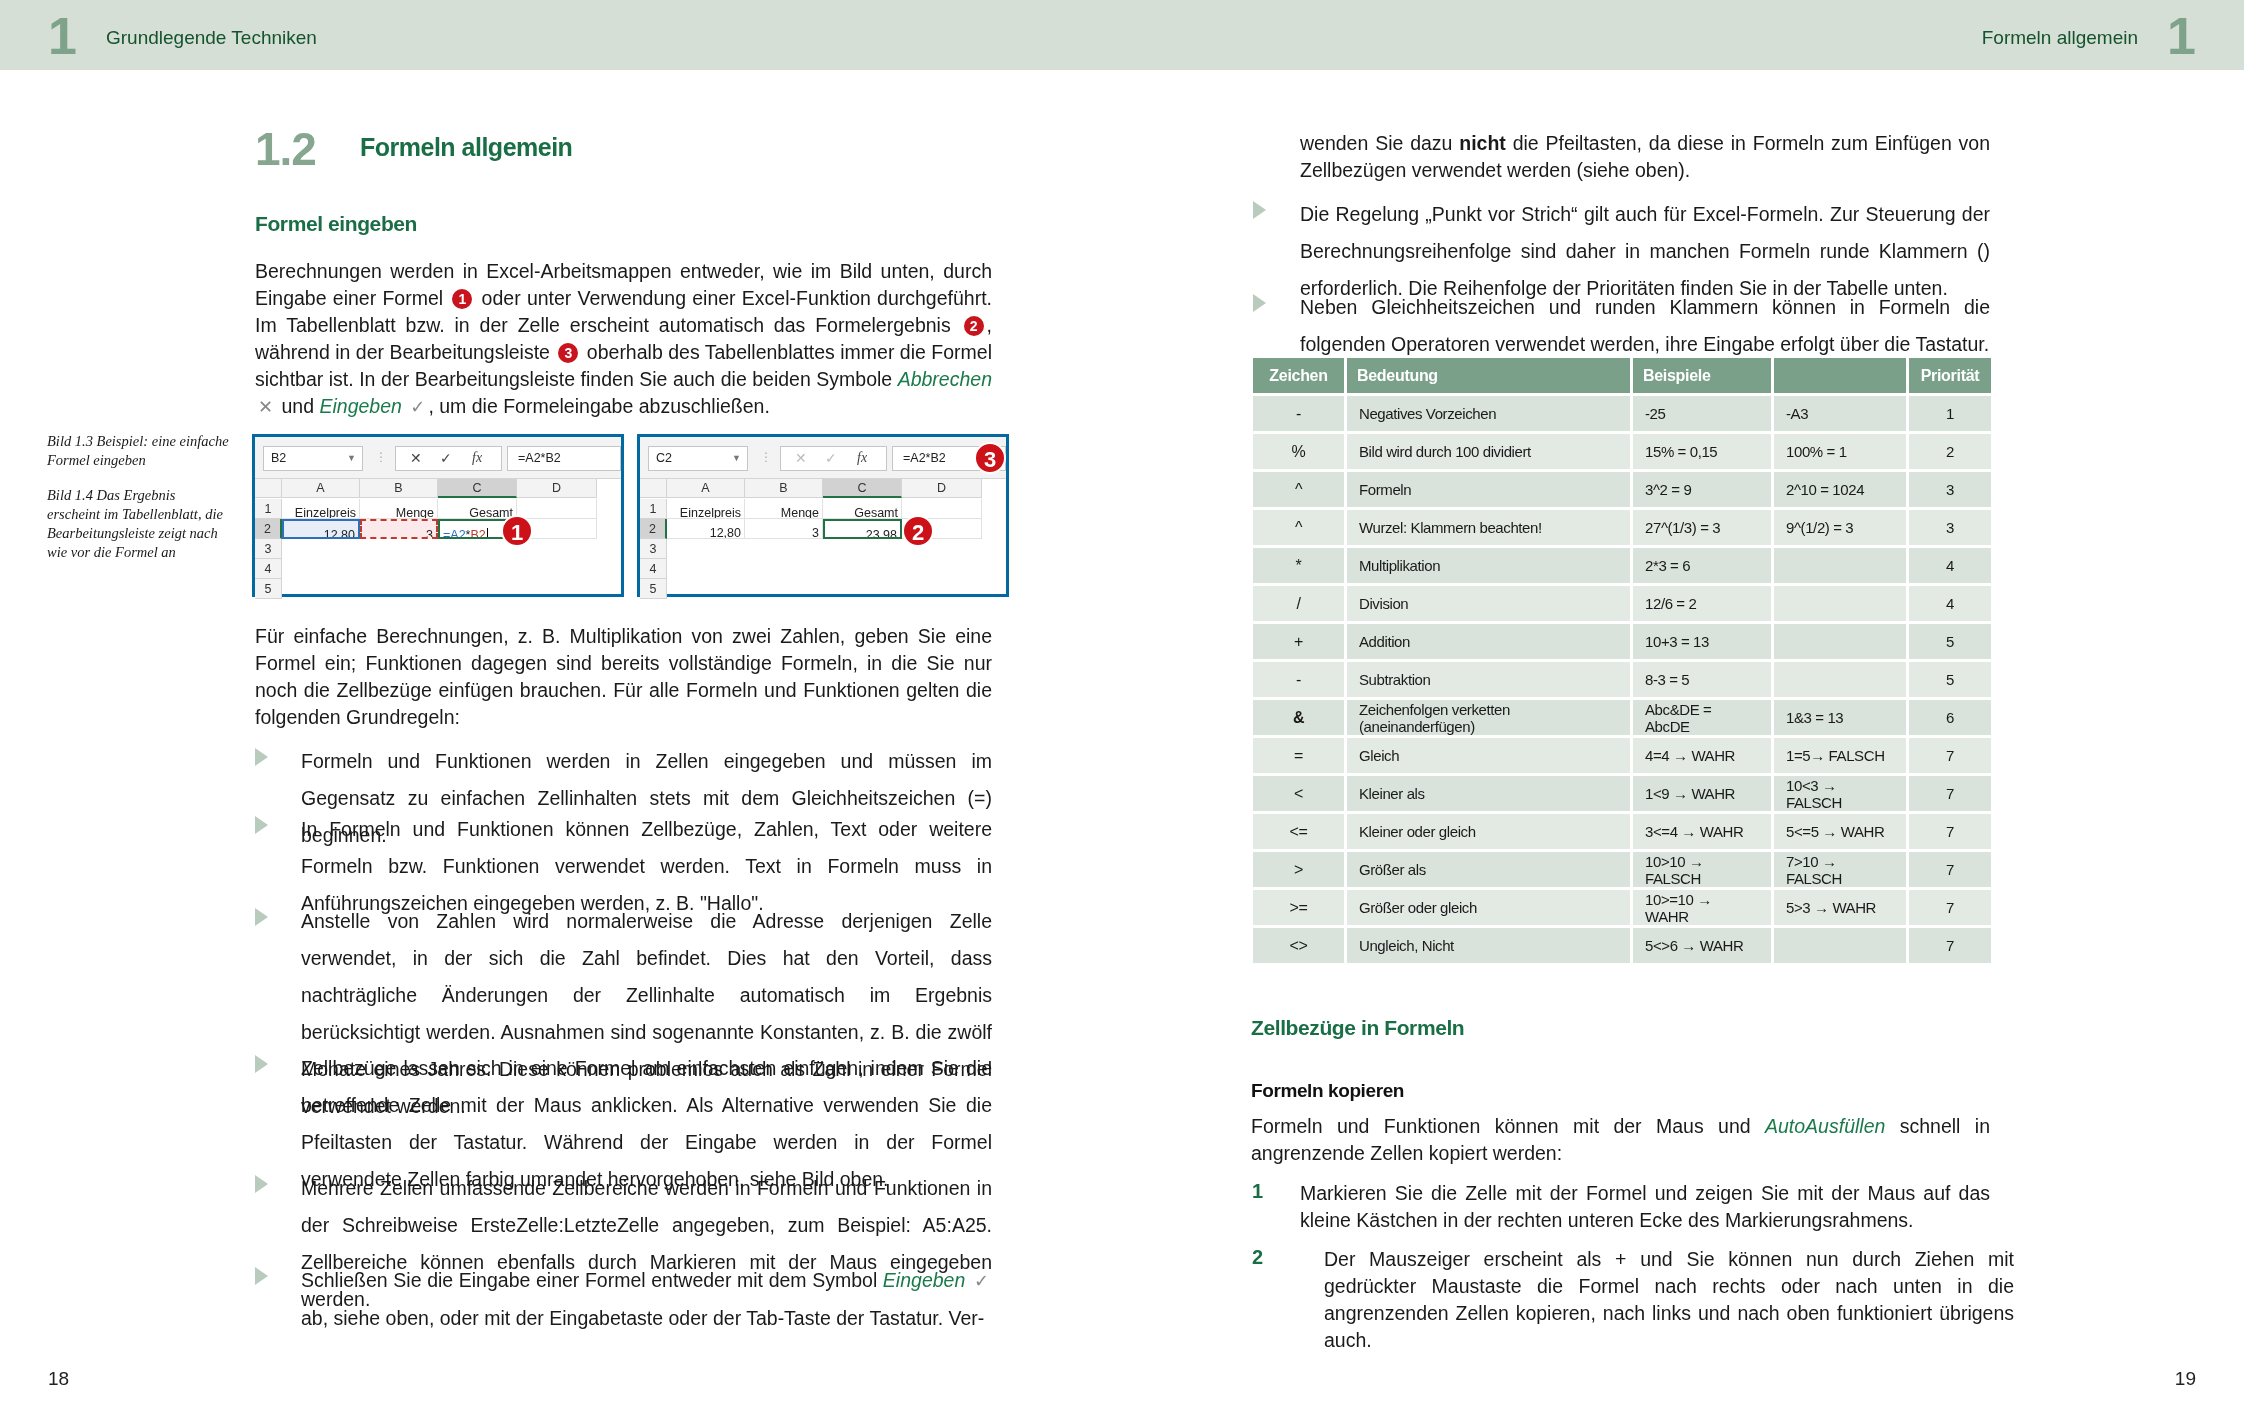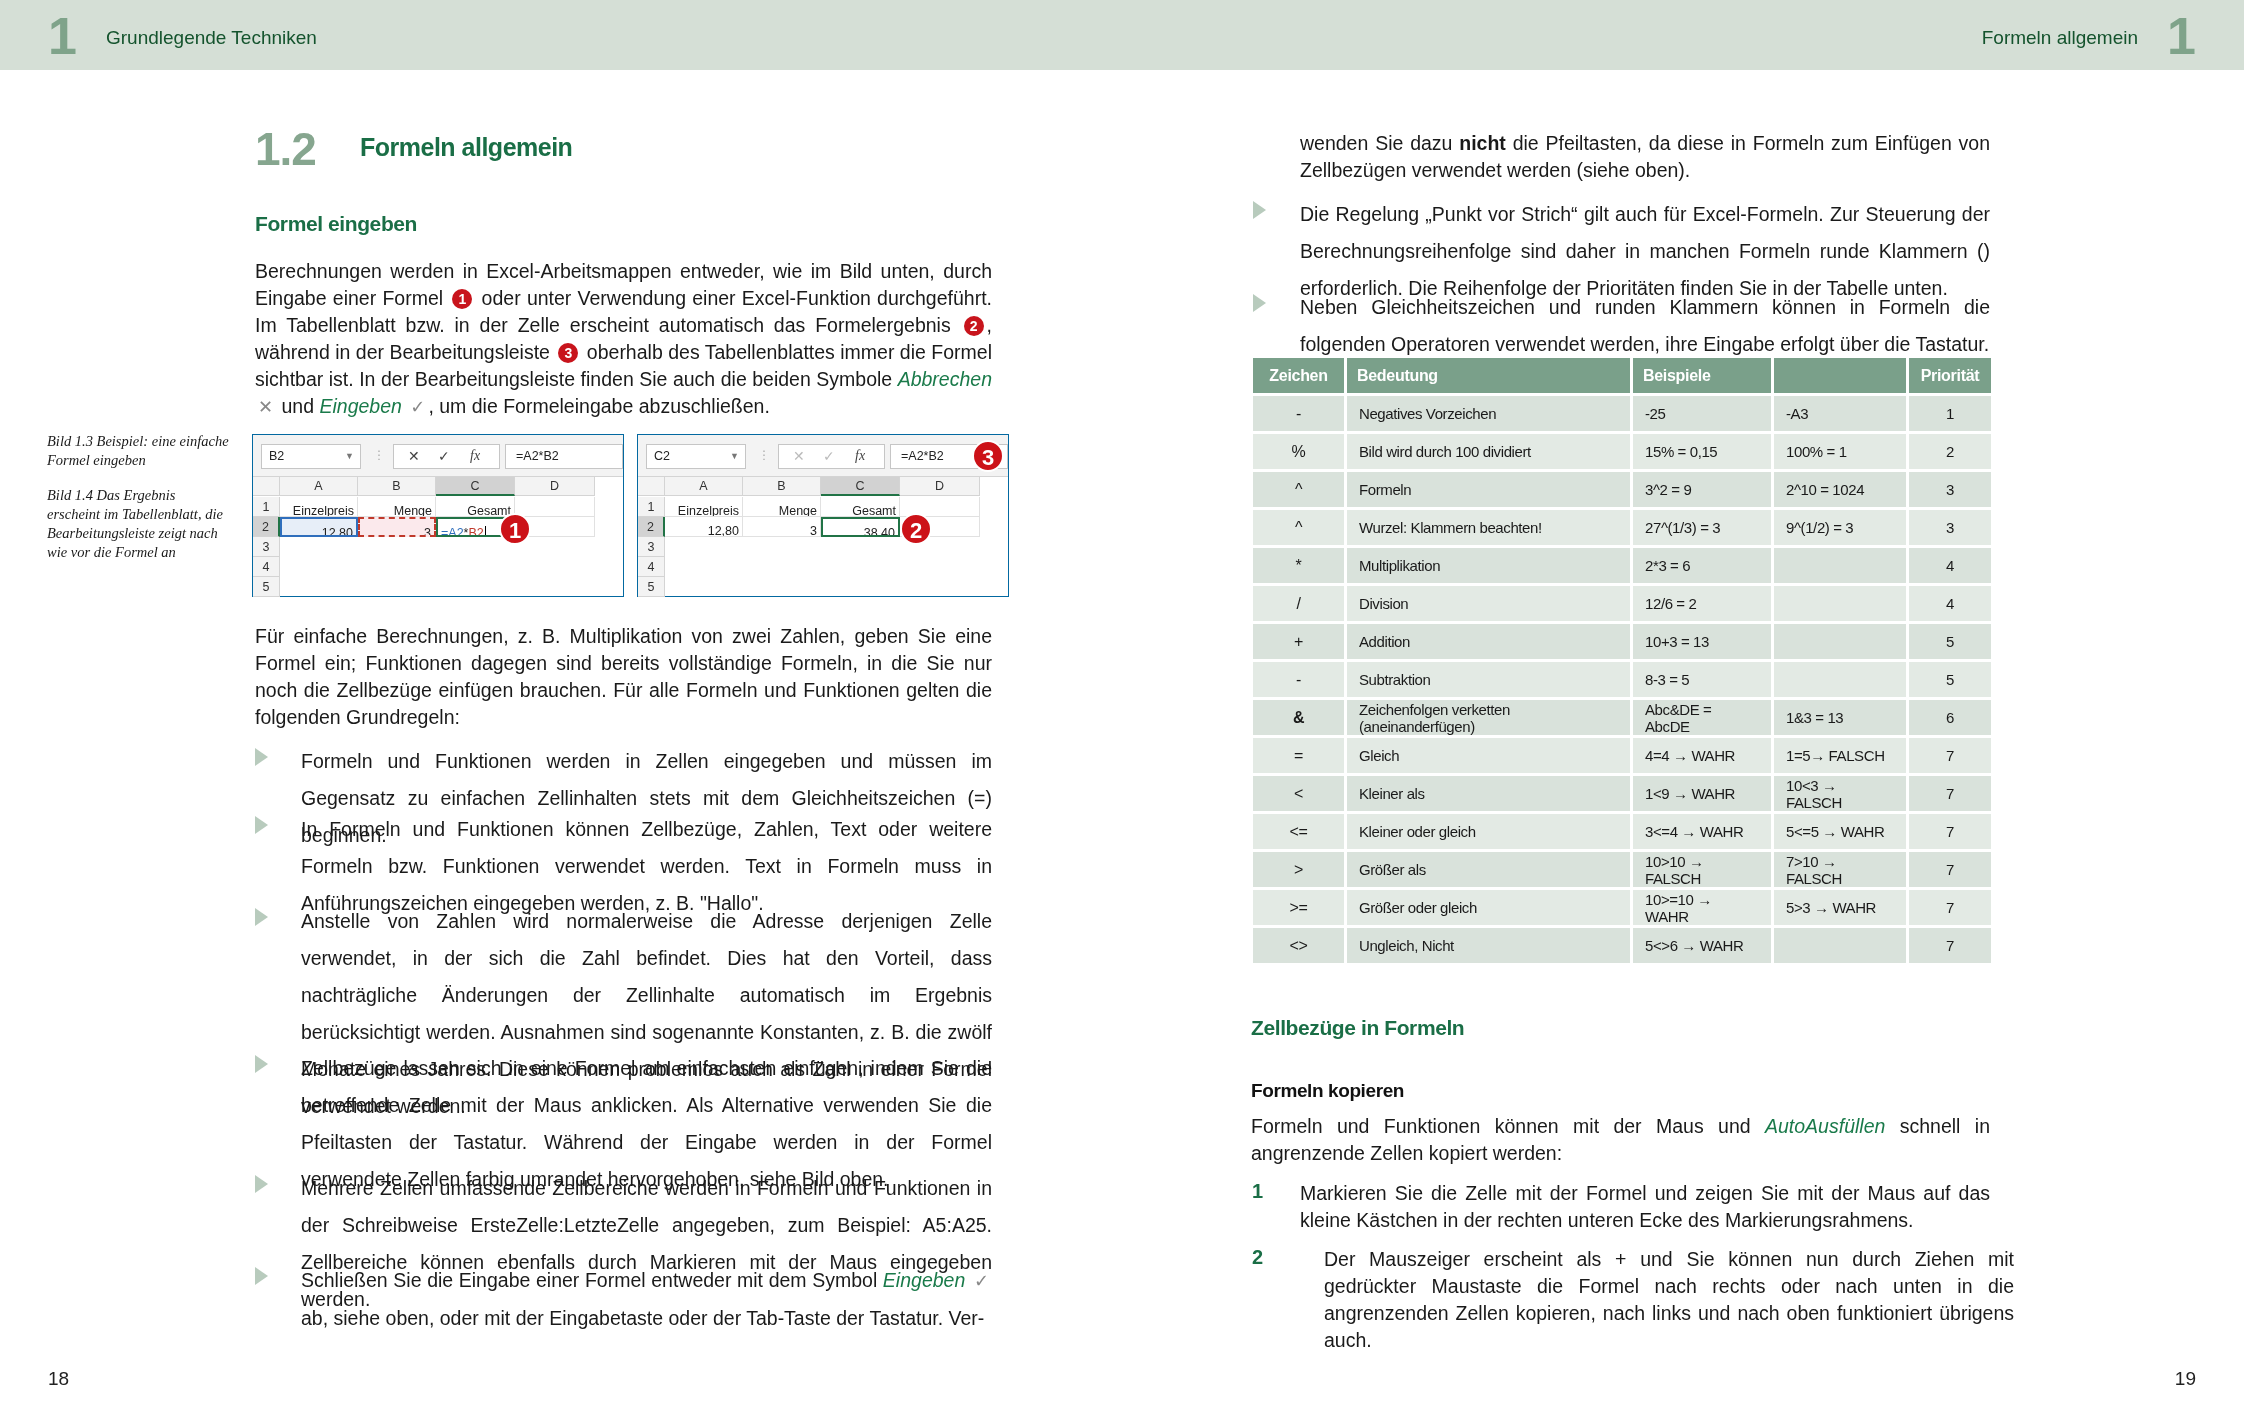--- a/index.html
+++ b/index.html
@@ -26,21 +26,21 @@
 
   .badge { display: inline-block; width: 20px; height: 20px; border-radius: 50%; background: #c8141c; color: #fff; font-size: 14px; font-weight: bold; line-height: 20px; text-align: center; vertical-align: 1px; margin: 0 3px; }
   .sym { color: #888; font-size: 18px; margin: 0 3px; }
 
   .bullet-item { position: absolute; font-size: 19.5px; line-height: 37px; text-align: justify; }
   .bullet-tri { position: absolute; width: 0; height: 0; border-top: 9px solid transparent; border-bottom: 9px solid transparent; border-left: 13px solid #b8cbbd; top: 5px; }
 
   .caption { position: absolute; left: 47px; width: 185px; font-family: "Liberation Serif", serif; font-style: italic; font-size: 14.5px; line-height: 19px; color: #1a1a1a; }
 
   
-  .xl { position: absolute; top: 434px; width: 372px; height: 163px; background: #fff; border: 1px solid #0369a1; font-family: "Liberation Sans", sans-serif; font-size: 12.5px; }
+  .xl { position: absolute; top: 434px; width: 372px; height: 163px; background: #fff; border: 3px solid #0369a1; font-family: "Liberation Sans", sans-serif; font-size: 12.5px; }
   .xl .bar { position: absolute; left: 0; top: 0; right: 0; height: 42px; background: #f3f3f3; border-bottom: 1px solid #d4d4d4; }
   .xl .namebox { position: absolute; left: 8px; top: 9px; width: 100px; height: 25px; background: #fff; border: 1px solid #c6c6c6; padding-left: 7px; line-height: 23px; color: #222; }
   .xl .namebox .dd { position: absolute; right: 6px; top: 0; color: #777; font-size: 9px; }
   .xl .dots { position: absolute; left: 120px; top: 13px; color: #aaa; font-size: 12px; }
   .xl .fxbox { position: absolute; left: 140px; top: 9px; width: 107px; height: 25px; background: #fff; border: 1px solid #c6c6c6; }
   .xl .fxbox span { position: absolute; top: 3px; font-size: 14px; }
   .xl .formula { position: absolute; left: 252px; top: 9px; right: 0; height: 25px; background: #fff; border: 1px solid #c6c6c6; padding-left: 10px; line-height: 23px; color: #222; }
   .xl .colhead { position: absolute; top: 42px; height: 19px; background: #f3f3f3; border-right: 1px solid #d4d4d4; border-bottom: 1px solid #d4d4d4; text-align: center; line-height: 19px; color: #333; }
   .xl .colhead.sel { background: #d2d2d2; border-bottom: 2px solid #217346; }
   .xl .rowhead { position: absolute; left: 0; width: 27px; height: 20px; background: #f3f3f3; border-right: 1px solid #d4d4d4; border-bottom: 1px solid #d4d4d4; text-align: center; line-height: 20px; color: #333; }
@@ -144,21 +144,21 @@
   <div class="rowhead" style="top:62px;">1</div>
   <div class="rowhead sel" style="top:82px;">2</div>
   <div class="rowhead" style="top:102px;">3</div>
   <div class="rowhead" style="top:122px;">4</div>
   <div class="rowhead" style="top:142px;">5</div>
   <div class="cell r" style="left:27px; top:62px; width:78px;">Einzelpreis</div>
   <div class="cell r" style="left:105px; top:62px; width:78px;">Menge</div>
   <div class="cell r" style="left:183px; top:62px; width:79px;">Gesamt</div>
   <div class="cell r" style="left:27px; top:82px; width:78px;">12,80</div>
   <div class="cell r" style="left:105px; top:82px; width:78px;">3</div>
-  <div class="cell r" style="left:183px; top:82px; width:79px; border:2px solid #217346;">38,40</div>
+  <div class="cell r" style="left:183px; top:82px; width:79px; border:2px solid #217346;">23,98</div>
   <div class="cell" style="left:262px; top:62px; width:80px;"></div>
   <div class="cell" style="left:262px; top:82px; width:80px;"></div>
   <div class="callout" style="left:262px; top:78px;">2</div>
   <div class="callout" style="left:334px; top:5px;">3</div>
 </div>
 
 <div class="para" style="left:255px; top:623px; width:737px;">Für einfache Berechnungen, z. B. Multiplikation von zwei Zahlen, geben Sie eine Formel ein; Funktionen dagegen sind bereits vollständige Formeln, in die Sie nur noch die Zellbezüge einfügen brauchen. Für alle Formeln und Funktionen gelten die folgenden Grundregeln:</div>
 
 <div class="bullet-item" style="left:301px; top:743px; width:691px;">
   <span class="bullet-tri" style="left:-46px;"></span>

